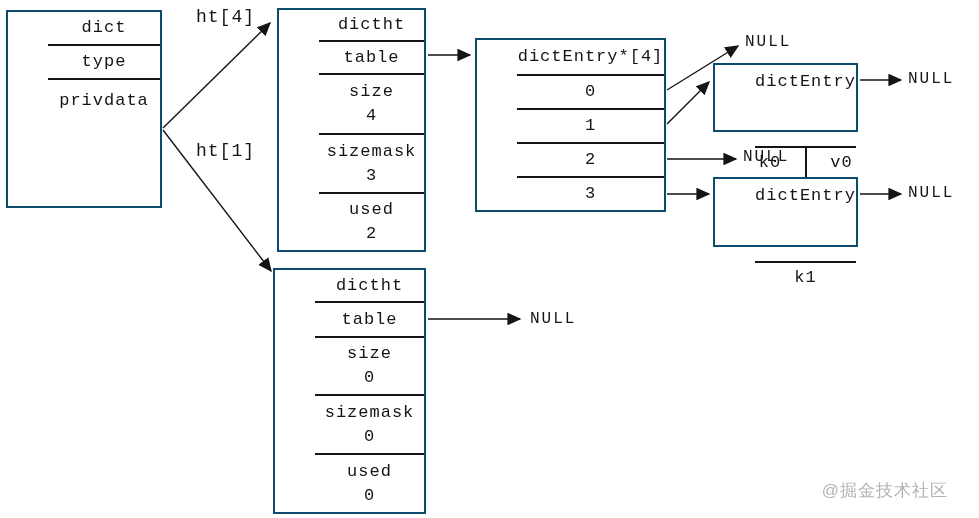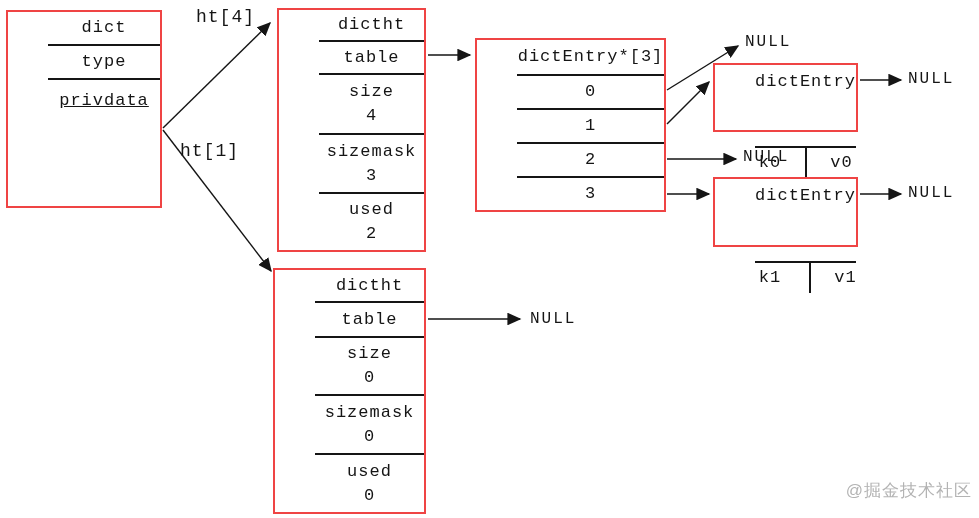--- a/index.html
+++ b/index.html
@@ -1,97 +1,96 @@
 <!DOCTYPE html>
 <html><head>
 <meta charset="utf-8">
 <style>
   html,body{margin:0;padding:0;background:#fff;}
   #stage{
     position:relative;width:979px;height:518px;background:#fff;overflow:hidden;
     font-family:"Liberation Mono","DejaVu Sans Mono",monospace;color:#151515;
   }
   .box{
-    position:absolute;border:2px solid #ef4444;background:#fff;
+    position:absolute;border:2px solid #0c4a6e;background:#fff;
     box-sizing:border-box;text-align:center;padding-left:40px;
   }
   .row{
     box-sizing:border-box;display:flex;flex-direction:column;
     justify-content:center;align-items:center;font-size:17px;line-height:24px;
     letter-spacing:1px;
   }
   .row + .row{border-top:2px solid #151515;}
   .kv{flex-direction:row;padding:0;margin-top:48px;}
   .kv .cell{flex:0 0 auto;box-sizing:border-box;display:flex;align-items:center;justify-content:center;height:100%;}
   .kv .cell + .cell{border-left:2px solid #151515;}
   .ptr-label{
     position:absolute;font-size:18px;letter-spacing:1px;white-space:nowrap;
   }
   .null-label{
     position:absolute;font-size:16px;letter-spacing:2px;white-space:nowrap;
   }
   #arrows{position:absolute;left:0;top:0;pointer-events:none;}
   #watermark{
-    position:absolute;left:836px;top:479px;width:136px;text-align:right;
+    position:absolute;left:812px;top:479px;width:136px;text-align:right;
     font-family:"Liberation Sans","DejaVu Sans",sans-serif;
     font-size:17px;color:#b3b3b3;letter-spacing:1px;
   }
 </style>
 </head>
 <body>
 
 <div id="stage">
 
   <div class="box" style="left:6px;top:10px;width:156px;height:198px;">
     <div class="row" style="height:32px;">dict</div>
     <div class="row" style="height:34px;">type</div>
-    <div class="row" style="height:44px;text-decoration:underline;">privdata</div>
+    <div class="row" style="height:44px;">privdata</div>
   </div>
 
   <div class="ptr-label" style="left:196px;top:7px;">ht[4]</div>
-  <div class="ptr-label" style="left:180px;top:141px;">ht[1]</div>
+  <div class="ptr-label" style="left:196px;top:141px;">ht[1]</div>
 
   <div class="box" style="left:277px;top:8px;width:149px;height:244px;">
     <div class="row" style="height:30px;">dictht</div>
     <div class="row" style="height:33px;">table</div>
     <div class="row" style="height:60px;">
       <span>size</span>
       <span>4</span>
     </div>
     <div class="row" style="height:59px;">
       <span>sizemask</span>
       <span>3</span>
     </div>
     <div class="row" style="height:58px;">
       <span>used</span>
       <span>2</span>
     </div>
   </div>
 
   <div class="box" style="left:475px;top:38px;width:191px;height:174px;">
-    <div class="row" style="height:34px;">dictEntry*[3]</div>
+    <div class="row" style="height:34px;">dictEntry*[4]</div>
     <div class="row" style="height:34px;">0</div>
     <div class="row" style="height:34px;">1</div>
     <div class="row" style="height:34px;">2</div>
     <div class="row" style="height:34px;">3</div>
   </div>
 
   <div class="box" style="left:713px;top:63px;width:145px;height:69px;">
     <div class="row" style="height:33px;">dictEntry</div>
     <div class="row kv" style="height:32px;">
       <div class="cell" style="width:70px;">k0</div>
       <div class="cell" style="width:71px;">v0</div>
     </div>
   </div>
 
   <div class="box" style="left:713px;top:177px;width:145px;height:70px;">
     <div class="row" style="height:34px;">dictEntry</div>
     <div class="row kv" style="height:32px;">
       <div class="cell" style="width:78px;">k1</div>
-      <div class="cell" style="width:71px;">v1</div>
     </div>
   </div>
 
   <div class="box" style="left:273px;top:268px;width:153px;height:246px;">
     <div class="row" style="height:31px;">dictht</div>
     <div class="row" style="height:35px;">table</div>
     <div class="row" style="height:58px;">
       <span>size</span>
       <span>0</span>
     </div>

